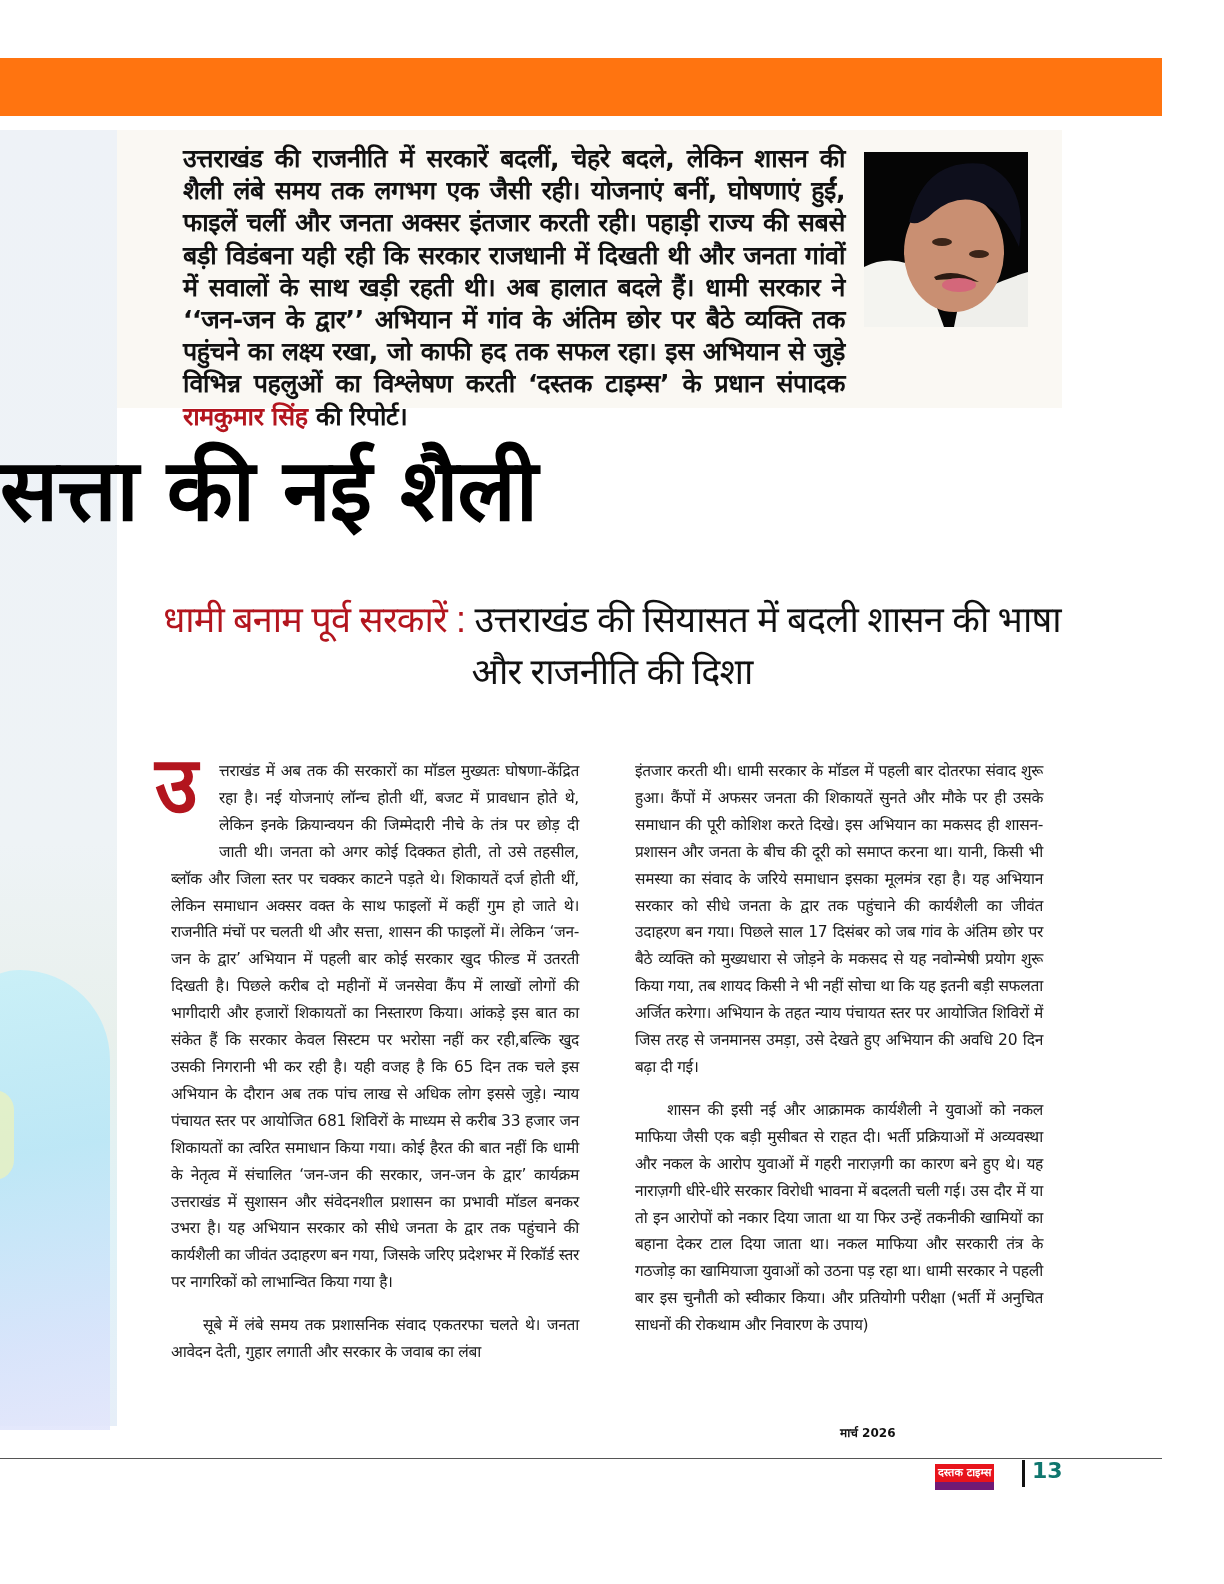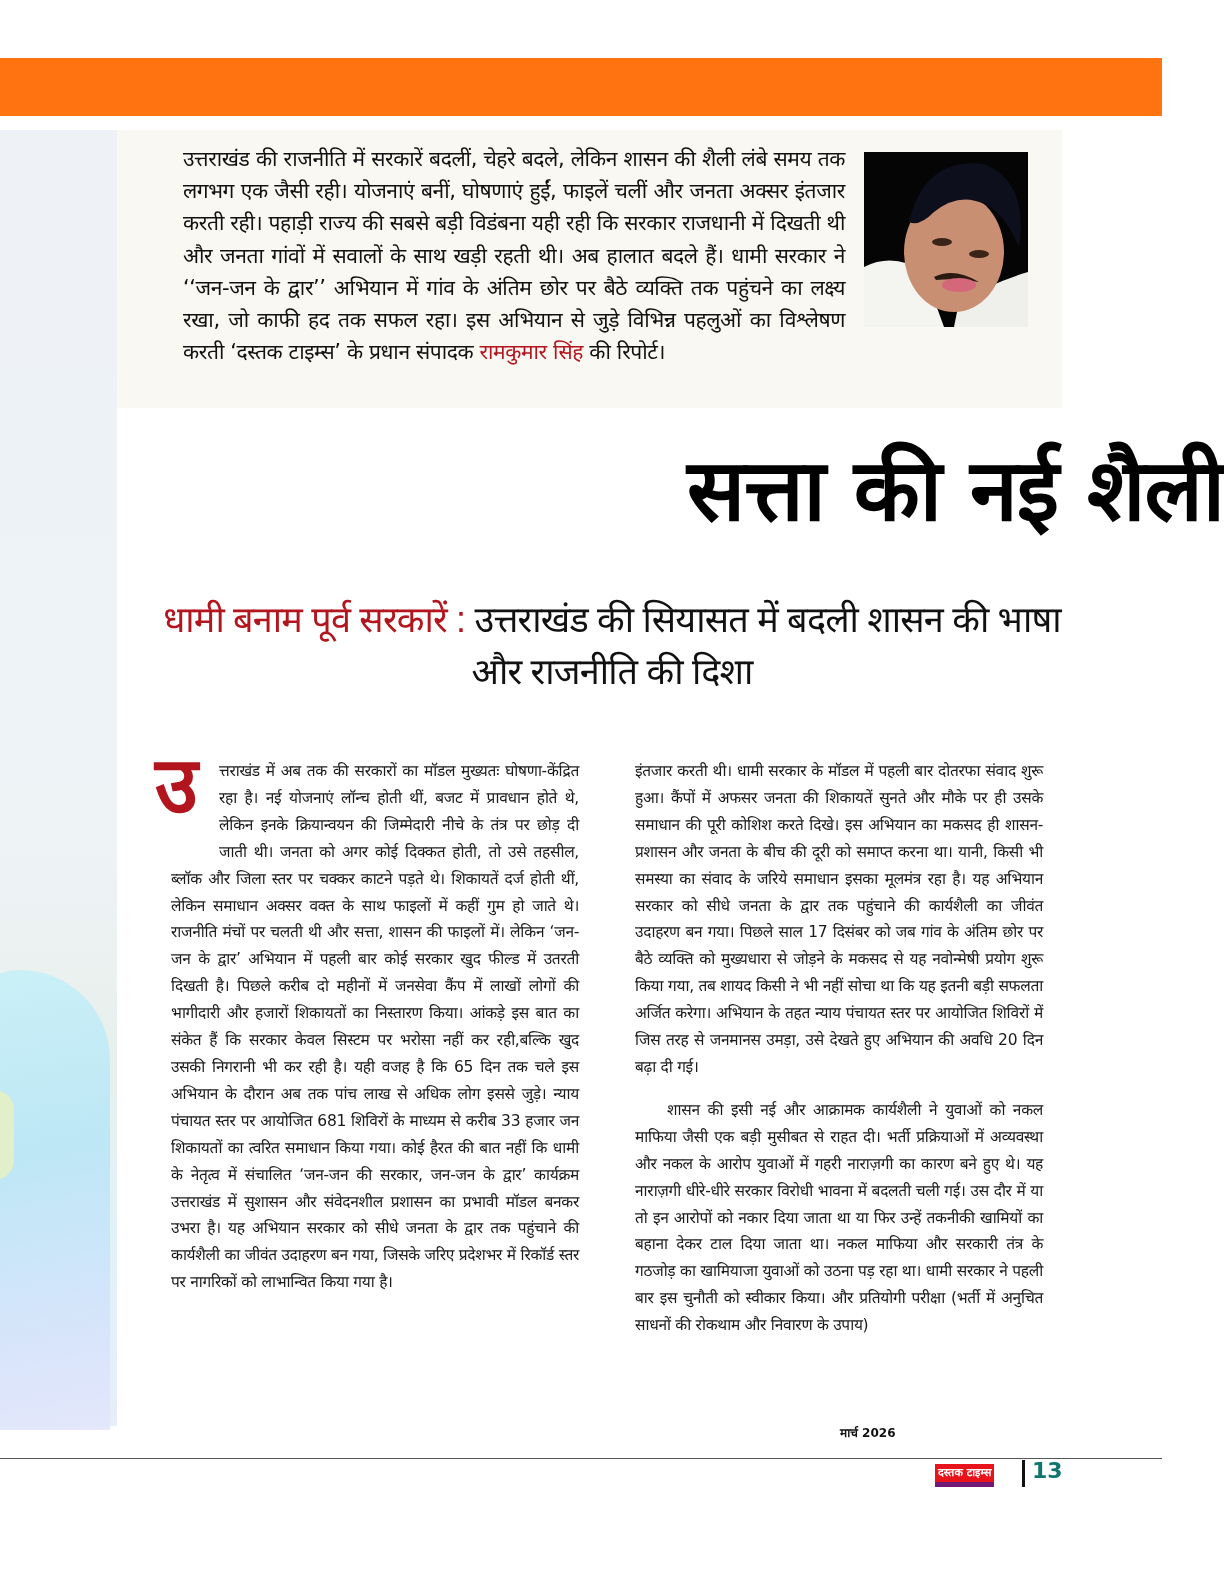--- a/index.html
+++ b/index.html
@@ -26,32 +26,32 @@
   .left-strip .collar {
     position: absolute; left: -6px; top: 960px; width: 20px; height: 90px;
     background: #f0f2b8; border-radius: 0 20px 20px 0; opacity: 0.7;
   }
   .intro-box {
     position: absolute; left: 117px; top: 130px; width: 945px; height: 278px;
     background: #faf8f3;
   }
   .intro-text {
     position: absolute; left: 183px; top: 143px; width: 662px;
-    font-family: "DejaVu Sans", sans-serif; font-weight: normal;
-    font-size: 21px; line-height: 32.2px; color: #111;
+    font-family: "DejaVu Sans", sans-serif; font-weight: bold;
+    font-size: 25px; line-height: 32.2px; color: #111;
     text-align: justify; letter-spacing: -0.4px;
   }
   .intro-text .author { color: #b3151e; }
   .author-photo {
     position: absolute; left: 864px; top: 152px; width: 164px; height: 175px;
     background: #000; overflow: hidden;
   }
   .author-photo svg { display: block; }
   .main-title {
-    position: absolute; left: 0; top: 430px; width: 1224px; text-align: right;
+    position: absolute; left: 0; top: 430px; width: 1224px; text-align: left;
     font-family: "DejaVu Sans", sans-serif; font-weight: bold;
     font-size: 86px; line-height: 120px; color: #000; letter-spacing: -1px;
   }
   .subtitle {
     position: absolute; left: 150px; top: 594px; width: 924px; text-align: center;
     font-family: Liberation Sans, sans-serif;
     font-size: 36px; line-height: 52px; color: #111; letter-spacing: -0.8px;
   }
   .subtitle .red { color: #b3151e; }
   .col {
@@ -77,21 +77,21 @@
     position: absolute; left: 0; top: 1458px; width: 1162px; height: 1px; background: #555;
   }
   .footer-date {
     position: absolute; left: 840px; top: 1424px;
     font-family: "DejaVu Sans", sans-serif; font-weight: bold; font-size: 12px; color: #111;
   }
   .footer-logo {
     position: absolute; left: 935px; top: 1464px; height: 18px; padding: 0 3px;
     font-family: "DejaVu Sans", sans-serif; font-weight: bold; font-size: 11px;
     color: #fff; background: #e8141c; line-height: 18px;
-    border-bottom: 5px solid #701a75;
+    border-bottom: 8px solid #701a75;
   }
   .footer-bar {
     position: absolute; left: 1022px; top: 1460px; width: 3px; height: 27px; background: #111;
   }
   .page-number {
     position: absolute; left: 1032px; top: 1458px;
     font-family: "DejaVu Sans", sans-serif; font-weight: bold; font-size: 22px; color: #0f766e;
   }
 </style>
 </head>
@@ -122,20 +122,21 @@
   </svg>
 </div>
 
 <div class="main-title">सत्ता की नई शैली</div>
 
 <div class="subtitle"><span class="red">धामी बनाम पूर्व सरकारें : </span><span>उत्तराखंड की सियासत में बदली शासन की भाषा और राजनीति की दिशा</span></div>
 
 <div class="col col1">
   <span class="drop-cap">उ</span>
   <p>त्तराखंड में अब तक की सरकारों का मॉडल मुख्यतः घोषणा-केंद्रित रहा है। नई योजनाएं लॉन्च होती थीं, बजट में प्रावधान होते थे, लेकिन इनके क्रियान्वयन की जिम्मेदारी नीचे के तंत्र पर छोड़ दी जाती थी। जनता को अगर कोई दिक्कत होती, तो उसे तहसील, ब्लॉक और जिला स्तर पर चक्कर काटने पड़ते थे। शिकायतें दर्ज होती थीं, लेकिन समाधान अक्सर वक्त के साथ फाइलों में कहीं गुम हो जाते थे। राजनीति मंचों पर चलती थी और सत्ता, शासन की फाइलों में। लेकिन ‘जन-जन के द्वार’ अभियान में पहली बार कोई सरकार खुद फील्ड में उतरती दिखती है। पिछले करीब दो महीनों में जनसेवा कैंप में लाखों लोगों की भागीदारी और हजारों शिकायतों का निस्तारण किया। आंकड़े इस बात का संकेत हैं कि सरकार केवल सिस्टम पर भरोसा नहीं कर रही,बल्कि खुद उसकी निगरानी भी कर रही है। यही वजह है कि 65 दिन तक चले इस अभियान के दौरान अब तक पांच लाख से अधिक लोग इससे जुड़े। न्याय पंचायत स्तर पर आयोजित 681 शिविरों के माध्यम से करीब 33 हजार जन शिकायतों का त्वरित समाधान किया गया। कोई हैरत की बात नहीं कि धामी के नेतृत्व में संचालित ‘जन-जन की सरकार, जन-जन के द्वार’ कार्यक्रम उत्तराखंड में सुशासन और संवेदनशील प्रशासन का प्रभावी मॉडल बनकर उभरा है। यह अभियान सरकार को सीधे जनता के द्वार तक पहुंचाने की कार्यशैली का जीवंत उदाहरण बन गया, जिसके जरिए प्रदेशभर में रिकॉर्ड स्तर पर नागरिकों को लाभान्वित किया गया है।</p>
+  <p class="indent">सूबे में लंबे समय तक प्रशासनिक संवाद एकतरफा चलते थे। जनता आवेदन देती, गुहार लगाती और सरकार के जवाब का लंबा</p>
 </div>
 
 <div class="col col2">
   <p>इंतजार करती थी। धामी सरकार के मॉडल में पहली बार दोतरफा संवाद शुरू हुआ। कैंपों में अफसर जनता की शिकायतें सुनते और मौके पर ही उसके समाधान की पूरी कोशिश करते दिखे। इस अभियान का मकसद ही शासन- प्रशासन और जनता के बीच की दूरी को समाप्त करना था। यानी, किसी भी समस्या का संवाद के जरिये समाधान इसका मूलमंत्र रहा है। यह अभियान सरकार को सीधे जनता के द्वार तक पहुंचाने की कार्यशैली का जीवंत उदाहरण बन गया। पिछले साल 17 दिसंबर को जब गांव के अंतिम छोर पर बैठे व्यक्ति को मुख्यधारा से जोड़ने के मकसद से यह नवोन्मेषी प्रयोग शुरू किया गया, तब शायद किसी ने भी नहीं सोचा था कि यह इतनी बड़ी सफलता अर्जित करेगा। अभियान के तहत न्याय पंचायत स्तर पर आयोजित शिविरों में जिस तरह से जनमानस उमड़ा, उसे देखते हुए अभियान की अवधि 20 दिन बढ़ा दी गई।</p>
   <p class="indent">शासन की इसी नई और आक्रामक कार्यशैली ने युवाओं को नकल माफिया जैसी एक बड़ी मुसीबत से राहत दी। भर्ती प्रक्रियाओं में अव्यवस्था और नकल के आरोप युवाओं में गहरी नाराज़गी का कारण बने हुए थे। यह नाराज़गी धीरे-धीरे सरकार विरोधी भावना में बदलती चली गई। उस दौर में या तो इन आरोपों को नकार दिया जाता था या फिर उन्हें तकनीकी खामियों का बहाना देकर टाल दिया जाता था। नकल माफिया और सरकारी तंत्र के गठजोड़ का खामियाजा युवाओं को उठना पड़ रहा था। धामी सरकार ने पहली बार इस चुनौती को स्वीकार किया। और प्रतियोगी परीक्षा (भर्ती में अनुचित साधनों की रोकथाम और निवारण के उपाय)</p>
 </div>
 
 <div class="footer-rule"></div>
 <div class="footer-date">मार्च 2026</div>
 <div class="footer-logo">दस्तक टाइम्स</div>

